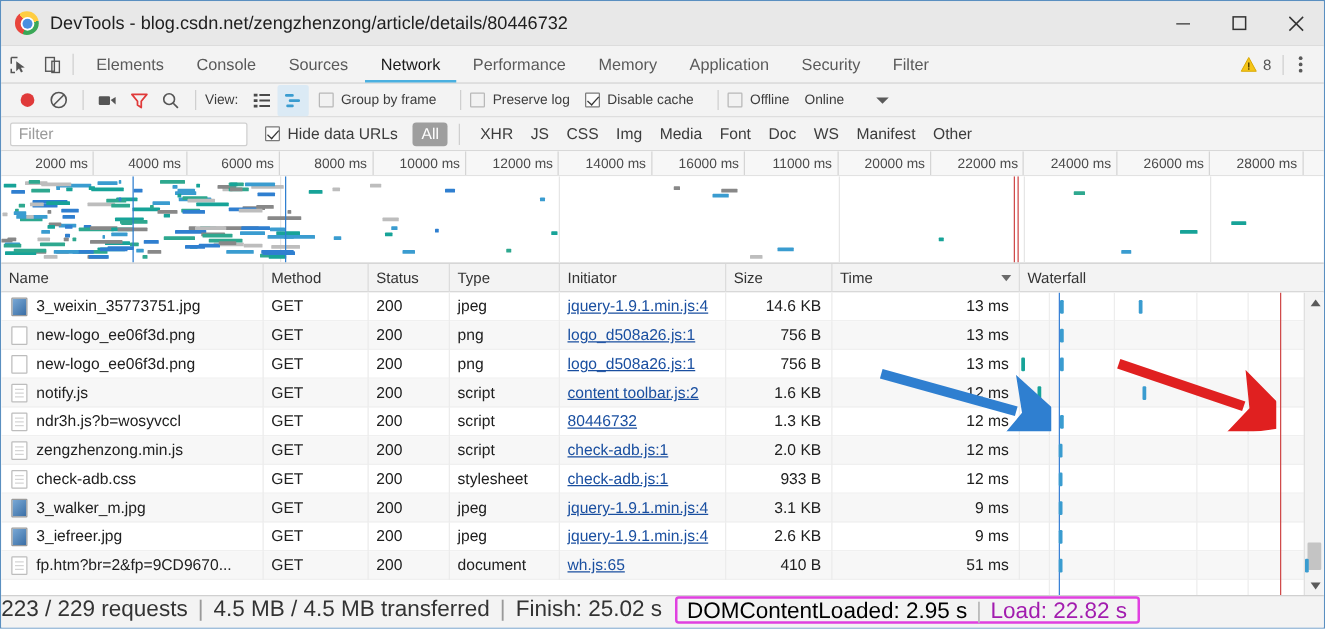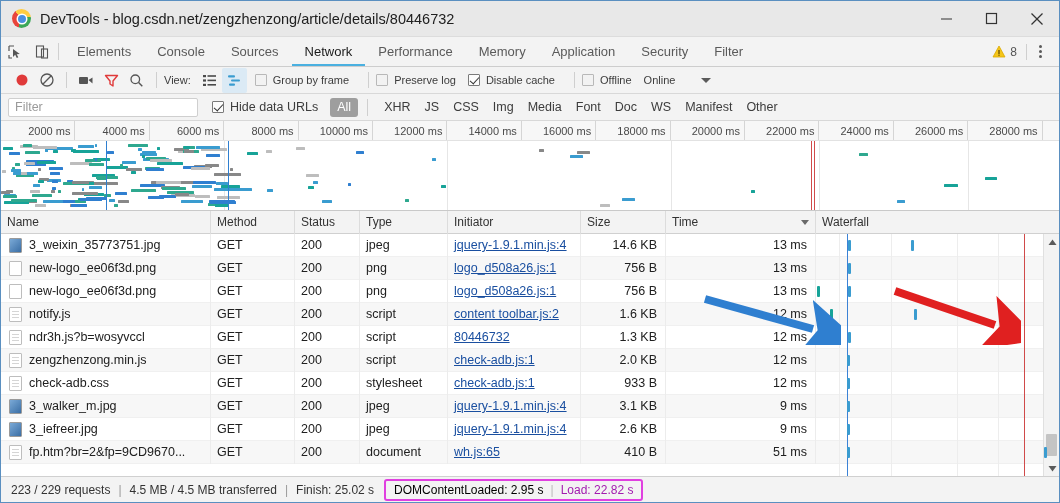--- a/index.html
+++ b/index.html
@@ -236,23 +236,23 @@
   .sb-thumb {
     position: absolute; left: 2px; right: 2px; bottom: 20px; height: 22px;
     background: #c4c4c4; border-radius: 1px;
   }
 
   
   .statusbar {
     height: 26px; min-height: 26px;
     background: #f3f3f3;
     border-top: 1px solid #d0d0d0;
-    display: flex; align-items: center;
-    font-size: 12px; color: #333;
-    padding-left: 10px; gap: 0;
+    display: flex; align-items: flex-start;
+    font-size: 18px; color: #333;
+    gap: 0;
     position: relative;
   }
   .st-sep { margin: 0 8px; color: #999; }
   .hl-box {
     margin-left: 10px;
     border: 2px solid #e040e0;
     border-radius: 3px;
     height: 22px; display: flex; align-items: center;
     padding: 0 8px; gap: 7px;
   }
@@ -475,21 +475,21 @@
 
   <div class="ruler" id="ruler">
       <div class="ruler-tick" style="left: 0px; width: 74.4023px;">2000 ms</div>
       <div class="ruler-tick" style="left: 74.4023px; width: 74.4023px;">4000 ms</div>
       <div class="ruler-tick" style="left: 148.805px; width: 74.4023px;">6000 ms</div>
       <div class="ruler-tick" style="left: 223.207px; width: 74.4023px;">8000 ms</div>
       <div class="ruler-tick" style="left: 297.609px; width: 74.4023px;">10000 ms</div>
       <div class="ruler-tick" style="left: 372.011px; width: 74.4023px;">12000 ms</div>
       <div class="ruler-tick" style="left: 446.414px; width: 74.4023px;">14000 ms</div>
       <div class="ruler-tick" style="left: 520.816px; width: 74.4023px;">16000 ms</div>
-      <div class="ruler-tick" style="left: 595.218px; width: 74.4023px;">18000 ms</div>
+      <div class="ruler-tick" style="left: 595.218px; width: 74.4023px;">11000 ms</div>
       <div class="ruler-tick" style="left: 669.62px; width: 74.4023px;">20000 ms</div>
       <div class="ruler-tick" style="left: 744.023px; width: 74.4023px;">22000 ms</div>
       <div class="ruler-tick" style="left: 818.425px; width: 74.4023px;">24000 ms</div>
       <div class="ruler-tick" style="left: 892.827px; width: 74.4023px;">26000 ms</div>
       <div class="ruler-tick" style="left: 967.229px; width: 74.4023px;">28000 ms</div>
     </div>
 
   <div class="overview" id="overview">
       <div class="ov-grid" style="left: 223.207px;"></div>
       <div class="ov-grid" style="left: 446.414px;"></div>

